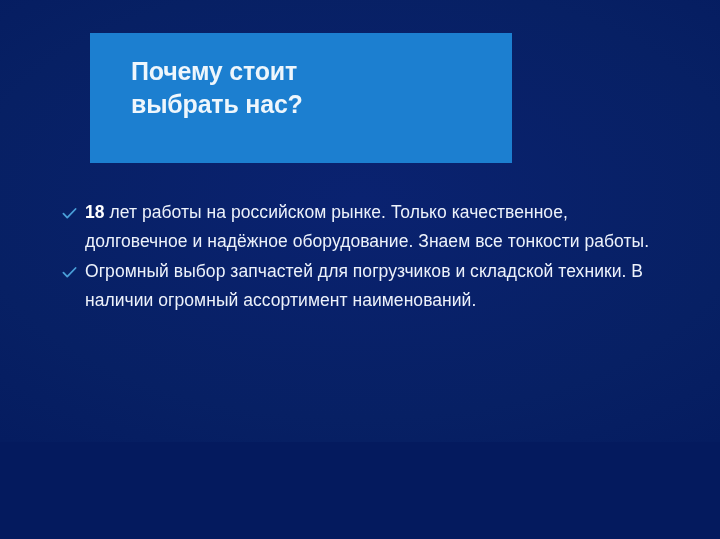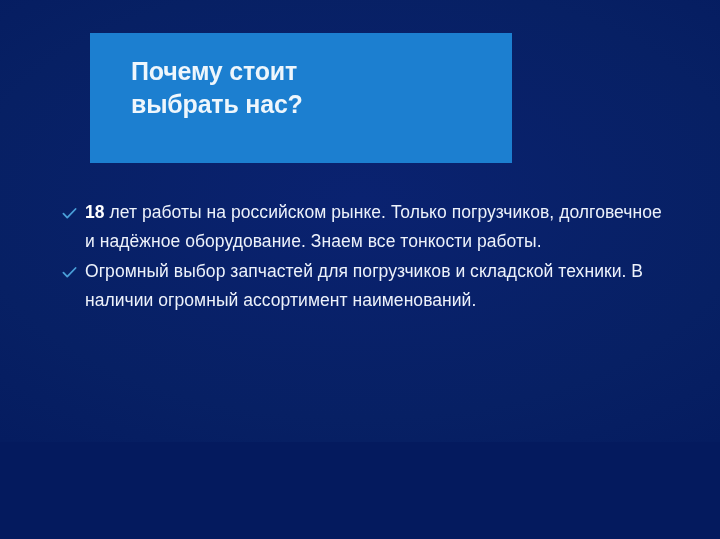--- a/index.html
+++ b/index.html
@@ -136,21 +136,21 @@
   </div>
 
   <div class="bullets">
 
     <div class="bullet-row">
       <span class="check-icon">
         <svg viewBox="0 0 16 16" xmlns="http://www.w3.org/2000/svg">
           <path d="M1.5 8.2 L5.6 12.3 L14.5 3.2" fill="none" stroke="#4a9fd8" stroke-width="1.9" stroke-linecap="round" stroke-linejoin="round"></path>
         </svg>
       </span>
-      <span class="bullet-text"><span class="lead">18</span><span> лет работы на российском рынке. Только погрузчиков, долговечное и надёжное оборудование. Знаем все тонкости работы.</span></span>
+      <span class="bullet-text"><span class="lead">18</span><span> лет работы на российском рынке. Только качественное, долговечное и надёжное оборудование. Знаем все тонкости работы.</span></span>
     </div>
 
     <div class="bullet-row">
       <span class="check-icon">
         <svg viewBox="0 0 16 16" xmlns="http://www.w3.org/2000/svg">
           <path d="M1.5 8.2 L5.6 12.3 L14.5 3.2" fill="none" stroke="#4a9fd8" stroke-width="1.9" stroke-linecap="round" stroke-linejoin="round"></path>
         </svg>
       </span>
       <span class="bullet-text"><span>Огромный выбор запчастей для погрузчиков и складской техники. В наличии огромный ассортимент наименований.</span></span>
     </div>

